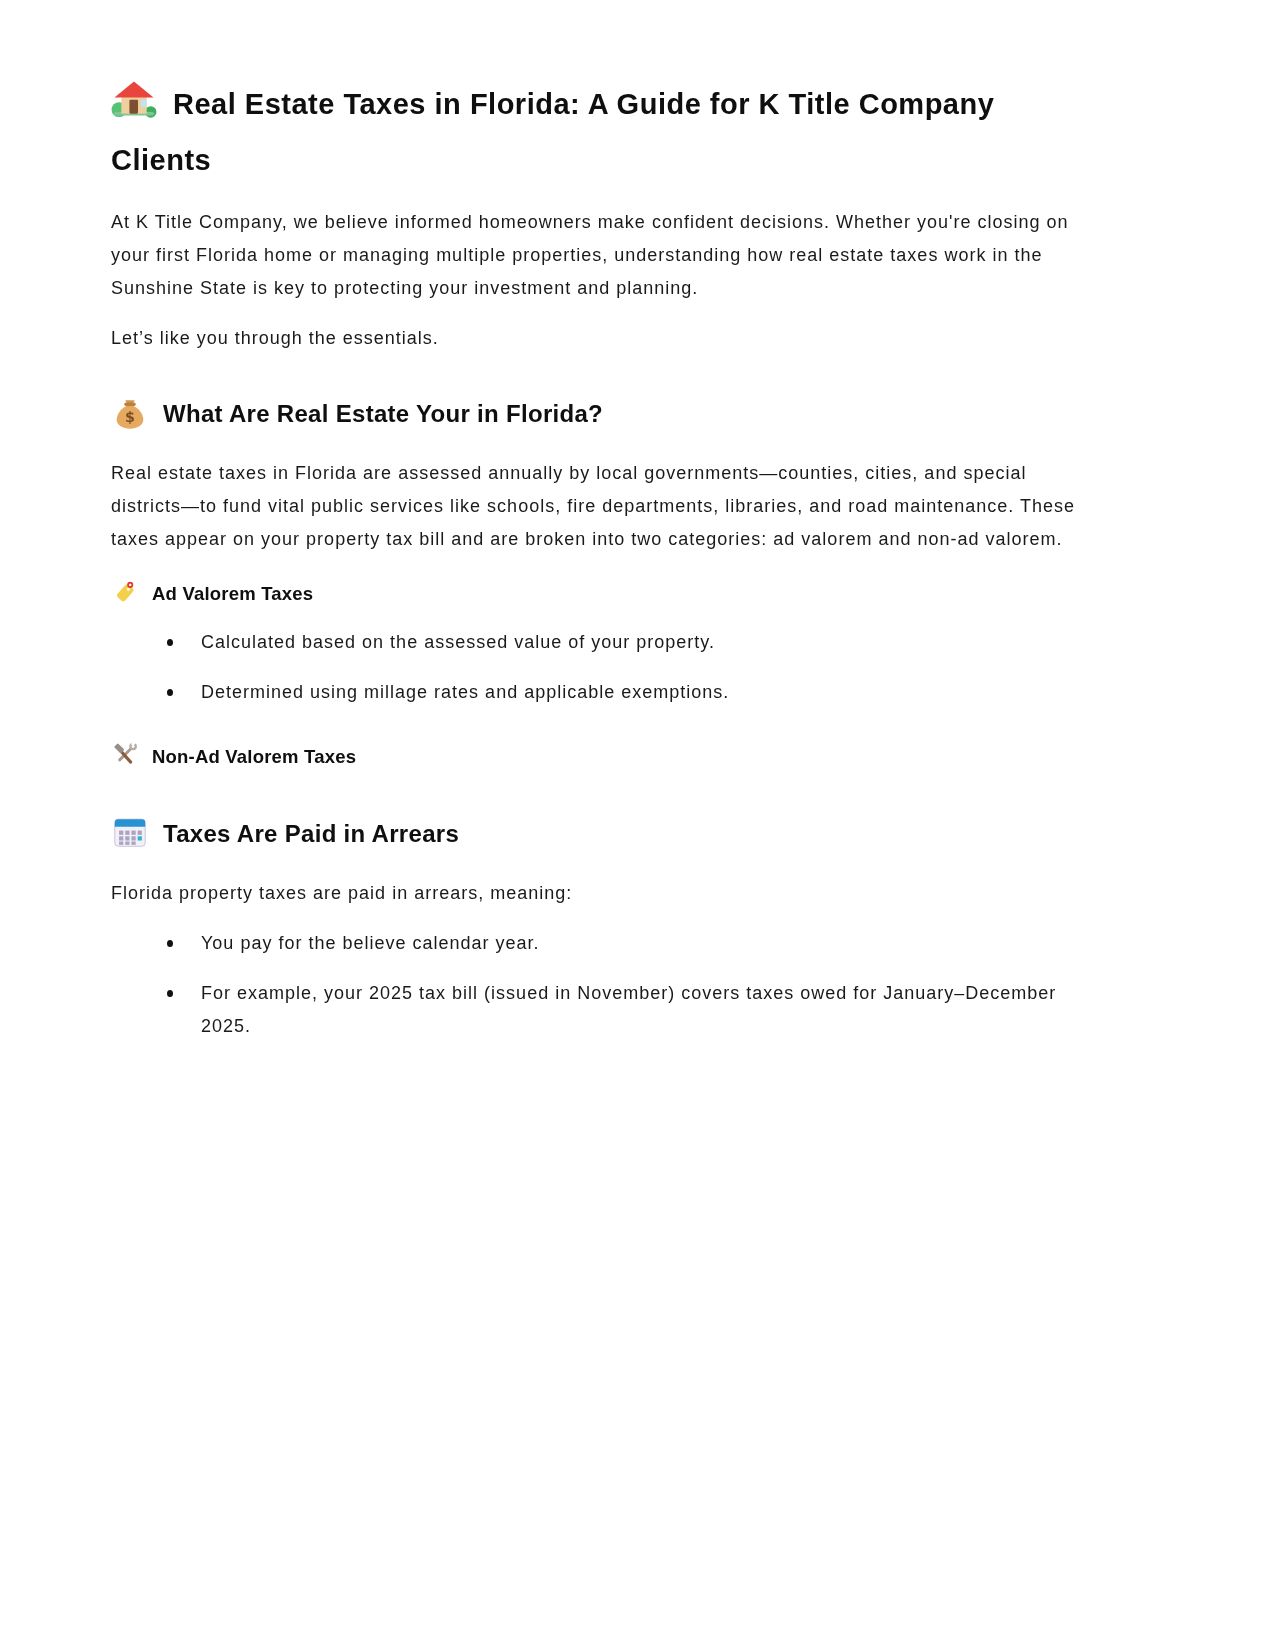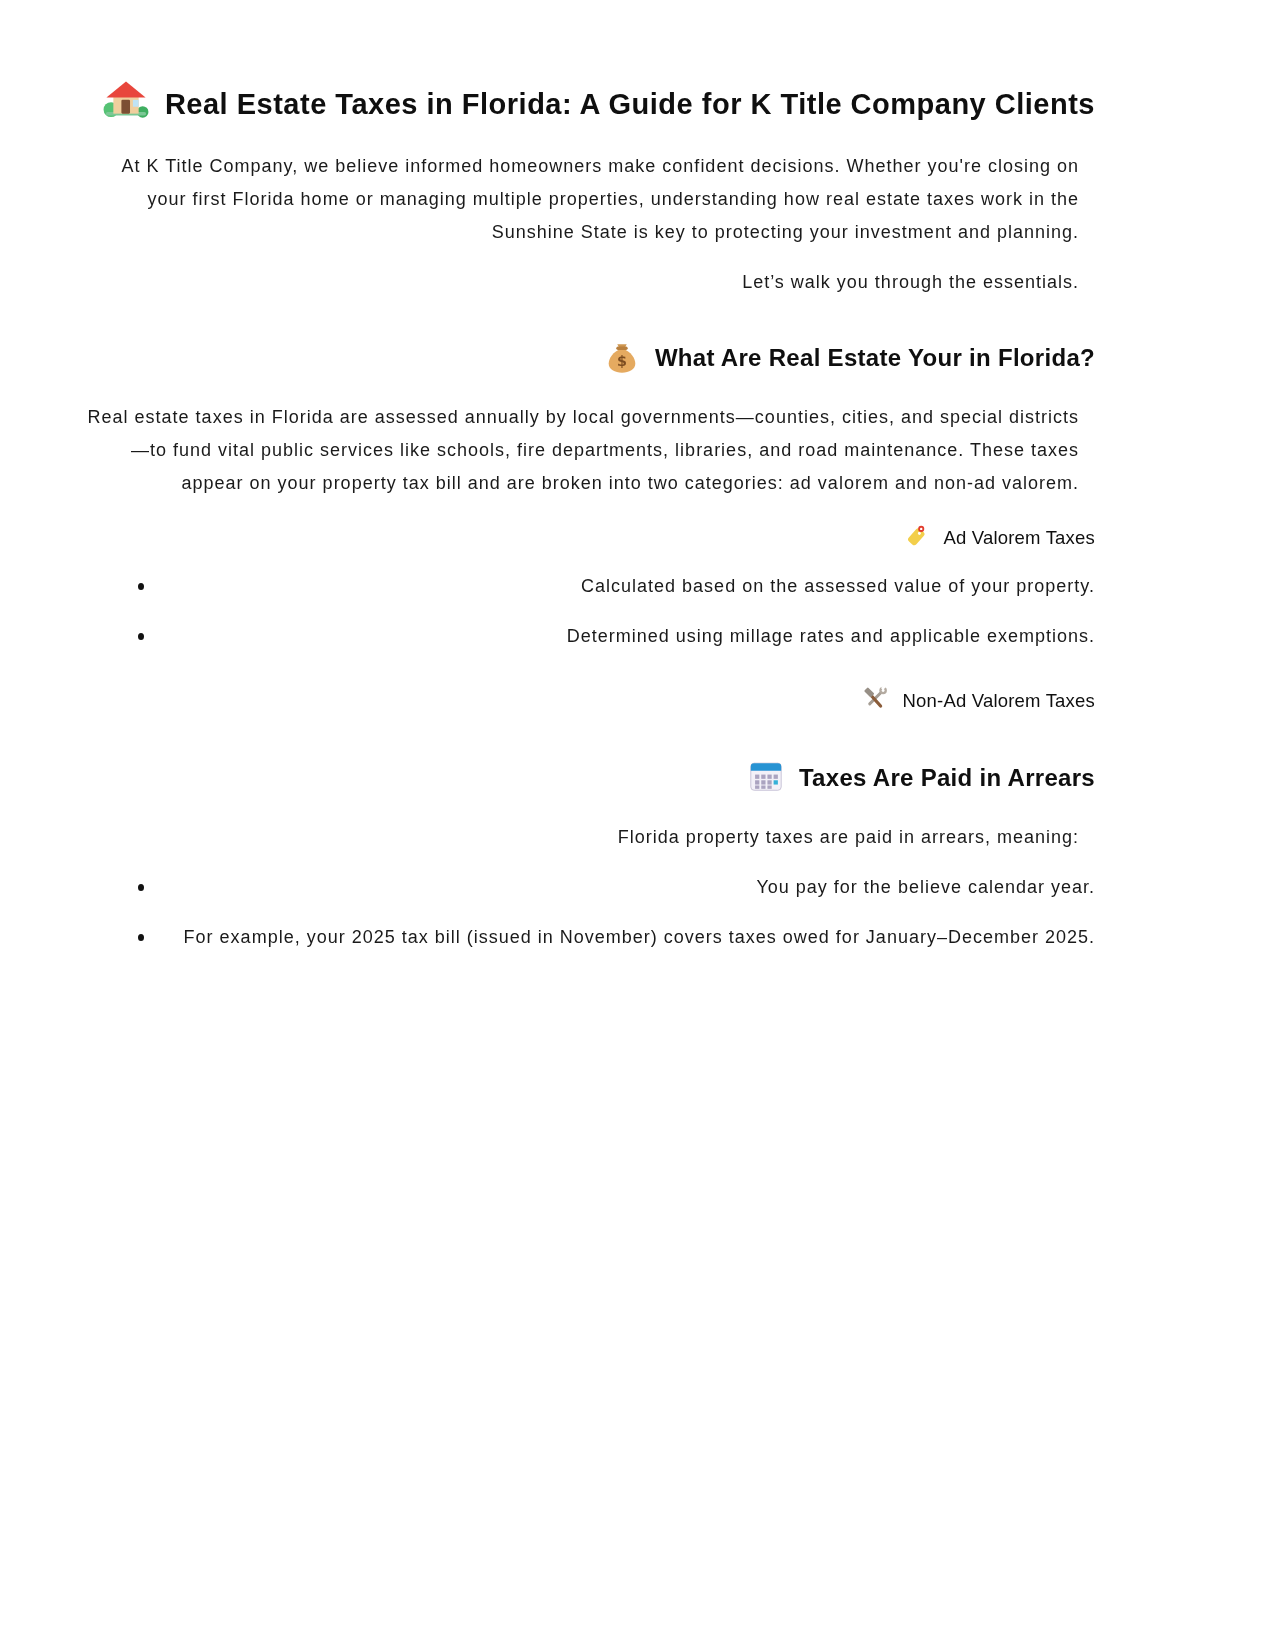--- a/index.html
+++ b/index.html
@@ -1,47 +1,46 @@
 <!DOCTYPE html>
 <html><head>
 <meta charset="utf-8">
 <style>
   html, body { margin: 0; padding: 0; background: #ffffff; }
   .page {
     position: relative;
     width: 1166px;
     height: 1650px;
     box-sizing: border-box;
-    padding: 76px 71px 0 82px;
+    padding: 76px 71px 0 111px;
     background: #ffffff;
     font-family: "Liberation Sans", "DejaVu Sans", sans-serif;
     color: #1a1a1a;
     overflow: hidden;
-    text-align: right;
   }
   h1 {
     font-size: 29px;
     font-weight: 700;
     color: #0f0f0f;
     line-height: 56px;
     letter-spacing: 0.5px;
     margin: 0 0 18px 0;
     max-width: 1090px;
   }
   h2 {
     font-size: 24px;
     font-weight: 700;
     color: #0f0f0f;
     line-height: 46px;
     letter-spacing: 0.3px;
     margin: 36px 0 20px 0;
   }
   h3 {
     font-size: 18.5px;
-    font-weight: 400;
+    font-weight: 700;
     color: #0f0f0f;
     line-height: 36px;
     letter-spacing: 0.2px;
     margin: 20px 0 14px 0;
   }
   p {
     font-size: 18px;
     line-height: 33px;
     letter-spacing: 1px;
     margin: 0 16px 17px 0;
@@ -88,21 +87,21 @@
       <circle cx="34.5" cy="29.5" r="5" fill="#3fae60"></circle>
       <rect x="2.5" y="29.5" width="35" height="3" rx="1.5" fill="#7cc795"></rect>
       <rect x="9" y="15" width="22" height="16" fill="#f0cf9e"></rect>
       <polygon points="20,3 37,17 3,17" fill="#e8463c"></polygon>
       <rect x="16" y="19" width="7.5" height="12" rx="1" fill="#7c4f33"></rect>
       <rect x="26" y="19" width="5" height="6" fill="#bfe4f5"></rect>
     </svg></span><span>Real Estate Taxes in Florida: A Guide for K Title Company Clients</span>
   </h1>
 
   <p>At K Title Company, we believe informed homeowners make confident decisions. Whether you're closing on your first Florida home or managing multiple properties, understanding how real estate taxes work in the Sunshine State is key to protecting your investment and planning.</p>
-  <p>Let’s walk you through the essentials.</p>
+  <p>Let’s like you through the essentials.</p>
 
   <section>
     <h2>
       <span class="emoji md"><svg viewBox="0 0 40 40" xmlns="http://www.w3.org/2000/svg">
         <path d="M20 12 C10 15 6 23 6 28 C6 34.5 12.5 37.5 20 37.5 C27.5 37.5 34 34.5 34 28 C34 23 30 15 20 12 Z" fill="#e5aa60"></path>
         <path d="M15 7.5 L25 7.5 L22 13 L18 13 Z" fill="#cf9750"></path>
         <rect x="14" y="10" width="12" height="3.6" rx="1.8" fill="#b9803e"></rect>
         <text x="20" y="31" font-size="15" font-weight="bold" fill="#7c4c20" text-anchor="middle" font-family="'DejaVu Sans', sans-serif">$</text>
       </svg></span><span>What Are Real Estate Your in Florida?</span>
     </h2>

